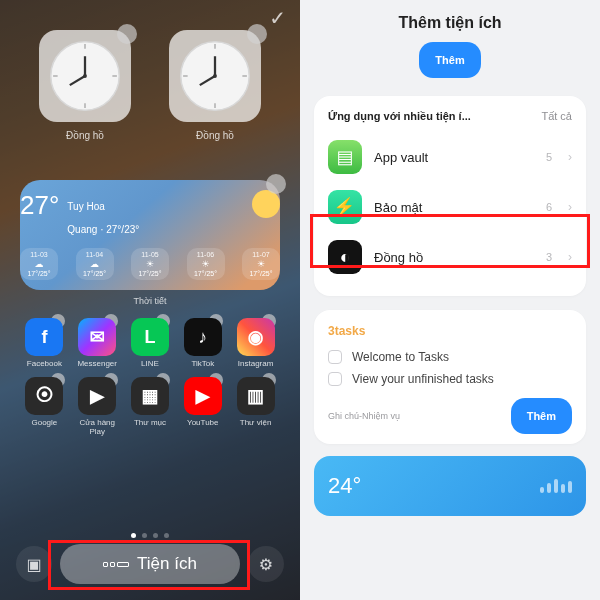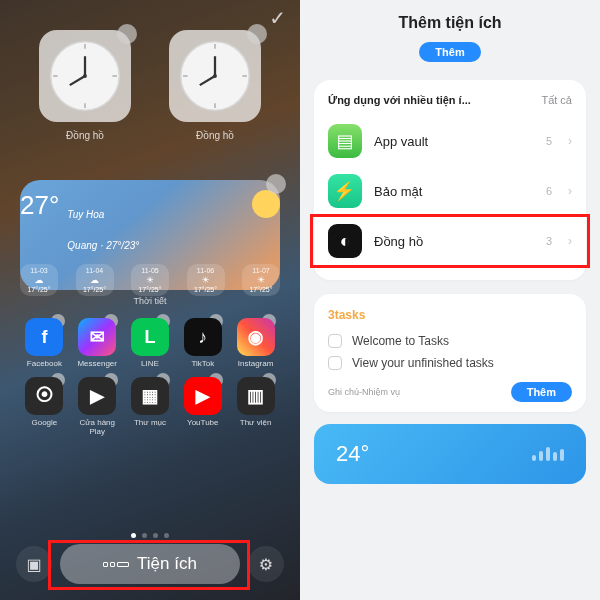--- a/index.html
+++ b/index.html
@@ -12,21 +12,21 @@
   .clock-row { position:absolute; top:30px; left:16px; right:16px; display:flex; gap:20px; justify-content:center; }
   .clock-card { width:110px; display:flex; flex-direction:column; align-items:center; }
   .clock-face { width:92px; height:92px; border-radius:18px; background:rgba(255,255,255,0.7); display:flex; align-items:center; justify-content:center; position:relative; }
   .clock-svg { width:76px; height:76px; }
   .clock-label { color:rgba(255,255,255,0.78); font-size:10px; margin-top:8px; text-align:center; }
   .bump { position:absolute; width:20px; height:20px; border-radius:50%; background:rgba(210,210,210,0.65); top:-6px; right:-6px; }
 
   .weather-card { position:absolute; top:180px; left:20px; right:20px; height:110px; border-radius:20px; background: linear-gradient(140deg,#6aa5d9 0%, #6197cd 40%, #dd9a6a 90%); padding:10px 0; color:#fff; }
   .weather-top { display:flex; align-items:flex-start; justify-content:space-between; }
   .w-temp { font-size:26px; font-weight:400; }
-  .w-loc { font-size:10px; margin-top:18px; line-height:1.3;font-style:italic; }
+  .w-loc { font-size:10px; margin-top:10px; line-height:1.3; }
   .sun { width:28px; height:28px; border-radius:50%; background:#ffd35c; }
   .w-days { display:flex; justify-content:space-between; margin-top:12px; }
   .w-day { display:flex; flex-direction:column; align-items:center; background:rgba(255,255,255,0.15); border-radius:10px; padding:3px 4px; min-width:38px; }
   .w-dlabel { font-size:7px; opacity:0.9; }
   .w-dicon { font-size:9px; margin:1px 0; }
   .w-drange { font-size:7px; }
   .weather-label { position:absolute; top:296px; left:0; right:0; text-align:center; color:rgba(255,255,255,0.75); font-size:9px; }
 
   .icon-grid { position:absolute; top:318px; left:20px; right:20px; display:grid; grid-template-columns: repeat(5,1fr); gap:8px 4px; }
   .icon-cell { display:flex; flex-direction:column; align-items:center; gap:4px; position:relative; }
@@ -39,37 +39,37 @@
 
   .bottom-bar { position:absolute; bottom:16px; left:16px; right:16px; display:flex; align-items:center; gap:8px; }
   .btn-wall { width:36px; height:36px; border-radius:50%; background:rgba(255,255,255,0.08); display:flex; align-items:center; justify-content:center; color:rgba(255,255,255,0.8); font-size:16px; }
   .btn-widget { flex:1; height:40px; border-radius:22px; background:rgba(255,255,255,0.35); backdrop-filter:blur(2px); display:flex; align-items:center; justify-content:center; gap:8px; color:#fff; font-size:17px; font-weight:500; }
   .btn-settings { width:36px; height:36px; border-radius:50%; background:rgba(255,255,255,0.08); display:flex; align-items:center; justify-content:center; color:rgba(255,255,255,0.8); font-size:16px; }
   .hl-red-1 { position:absolute; border:3px solid #ff1a1a; left:48px; right:50px; bottom:10px; height:50px; }
 
   
   .phone-right { background:#f1f2f4; color:#222; padding:10px 14px 0; overflow:hidden; position:relative; }
   .pr-title { text-align:center; font-size:16px; font-weight:600; margin-top:4px; }
-  .pill-btn { margin:10px auto 0; display:block; background:#258cff; color:#fff; border:none; border-radius:14px; font-size:11px; padding:4px 16px; font-weight:600; }
+  .pill-btn { margin:10px auto 0; display:block; background:#258cff; color:#fff; border:none; border-radius:14px; font-size:11px; padding:12px 16px; font-weight:600; }
   .card { background:#fff; border-radius:16px; padding:14px 14px; margin-top:18px; box-shadow:0 1px 3px rgba(0,0,0,0.03); }
   .card-head { display:flex; justify-content:space-between; align-items:center; margin-bottom:10px; }
   .card-head h3 { font-size:11px; font-weight:700; }
   .link { color:#8f8f93; font-size:11px; }
   .app-row { display:flex; align-items:center; gap:12px; padding:8px 0; position:relative; }
   .app-ic { width:34px; height:34px; border-radius:9px; display:flex; align-items:center; justify-content:center; color:#fff; font-size:18px; }
   .app-name { flex:1; font-size:13px; font-weight:500; color:#222; }
   .app-cnt { font-size:11px; color:#b6b6b9; margin-right:4px; }
   .chev { color:#c9c9cd; font-size:12px; }
   .hl-red-2 { position:absolute; border:3px solid #ff1a1a; left:10px; right:10px; top:214px; height:54px; z-index:5; }
   .tasks-title { color:#f2a948; font-weight:700; font-size:12px; margin-bottom:8px; }
   .task-row { display:flex; align-items:center; gap:10px; padding:4px 0; font-size:12px; color:#444; }
   .chk { width:14px; height:14px; border-radius:4px; border:1.5px solid #cfcfd3; }
   .tasks-foot { display:flex; justify-content:space-between; align-items:center; margin-top:8px; }
   .foot-lbl { font-size:9px; color:#9a9a9e; }
-  .weather2 { height:60px; background:linear-gradient(135deg,#49b9f5,#2d95e8); border-radius:16px; margin-top:12px; color:#fff; padding:10px 22px; display:flex; align-items:center; justify-content:space-between; }
+  .weather2 { height:60px; background:linear-gradient(135deg,#49b9f5,#2d95e8); border-radius:16px; margin-top:12px; color:#fff; padding:10px 14px; display:flex; align-items:center; justify-content:space-between; }
   .w2-temp { font-size:22px; }
   .w2-prog { display:flex; gap:3px; align-items:flex-end; }
   .w2-prog span { width:4px; background:rgba(255,255,255,0.6); border-radius:2px; }
   .widget-icon { display:inline-flex; gap:2px; }
   .widget-icon i { width:5px; height:5px; border:1.4px solid #fff; border-radius:1px; display:inline-block; }
   .widget-icon i:last-child { width:12px; }
 </style>
 </head>
 <body>
 

